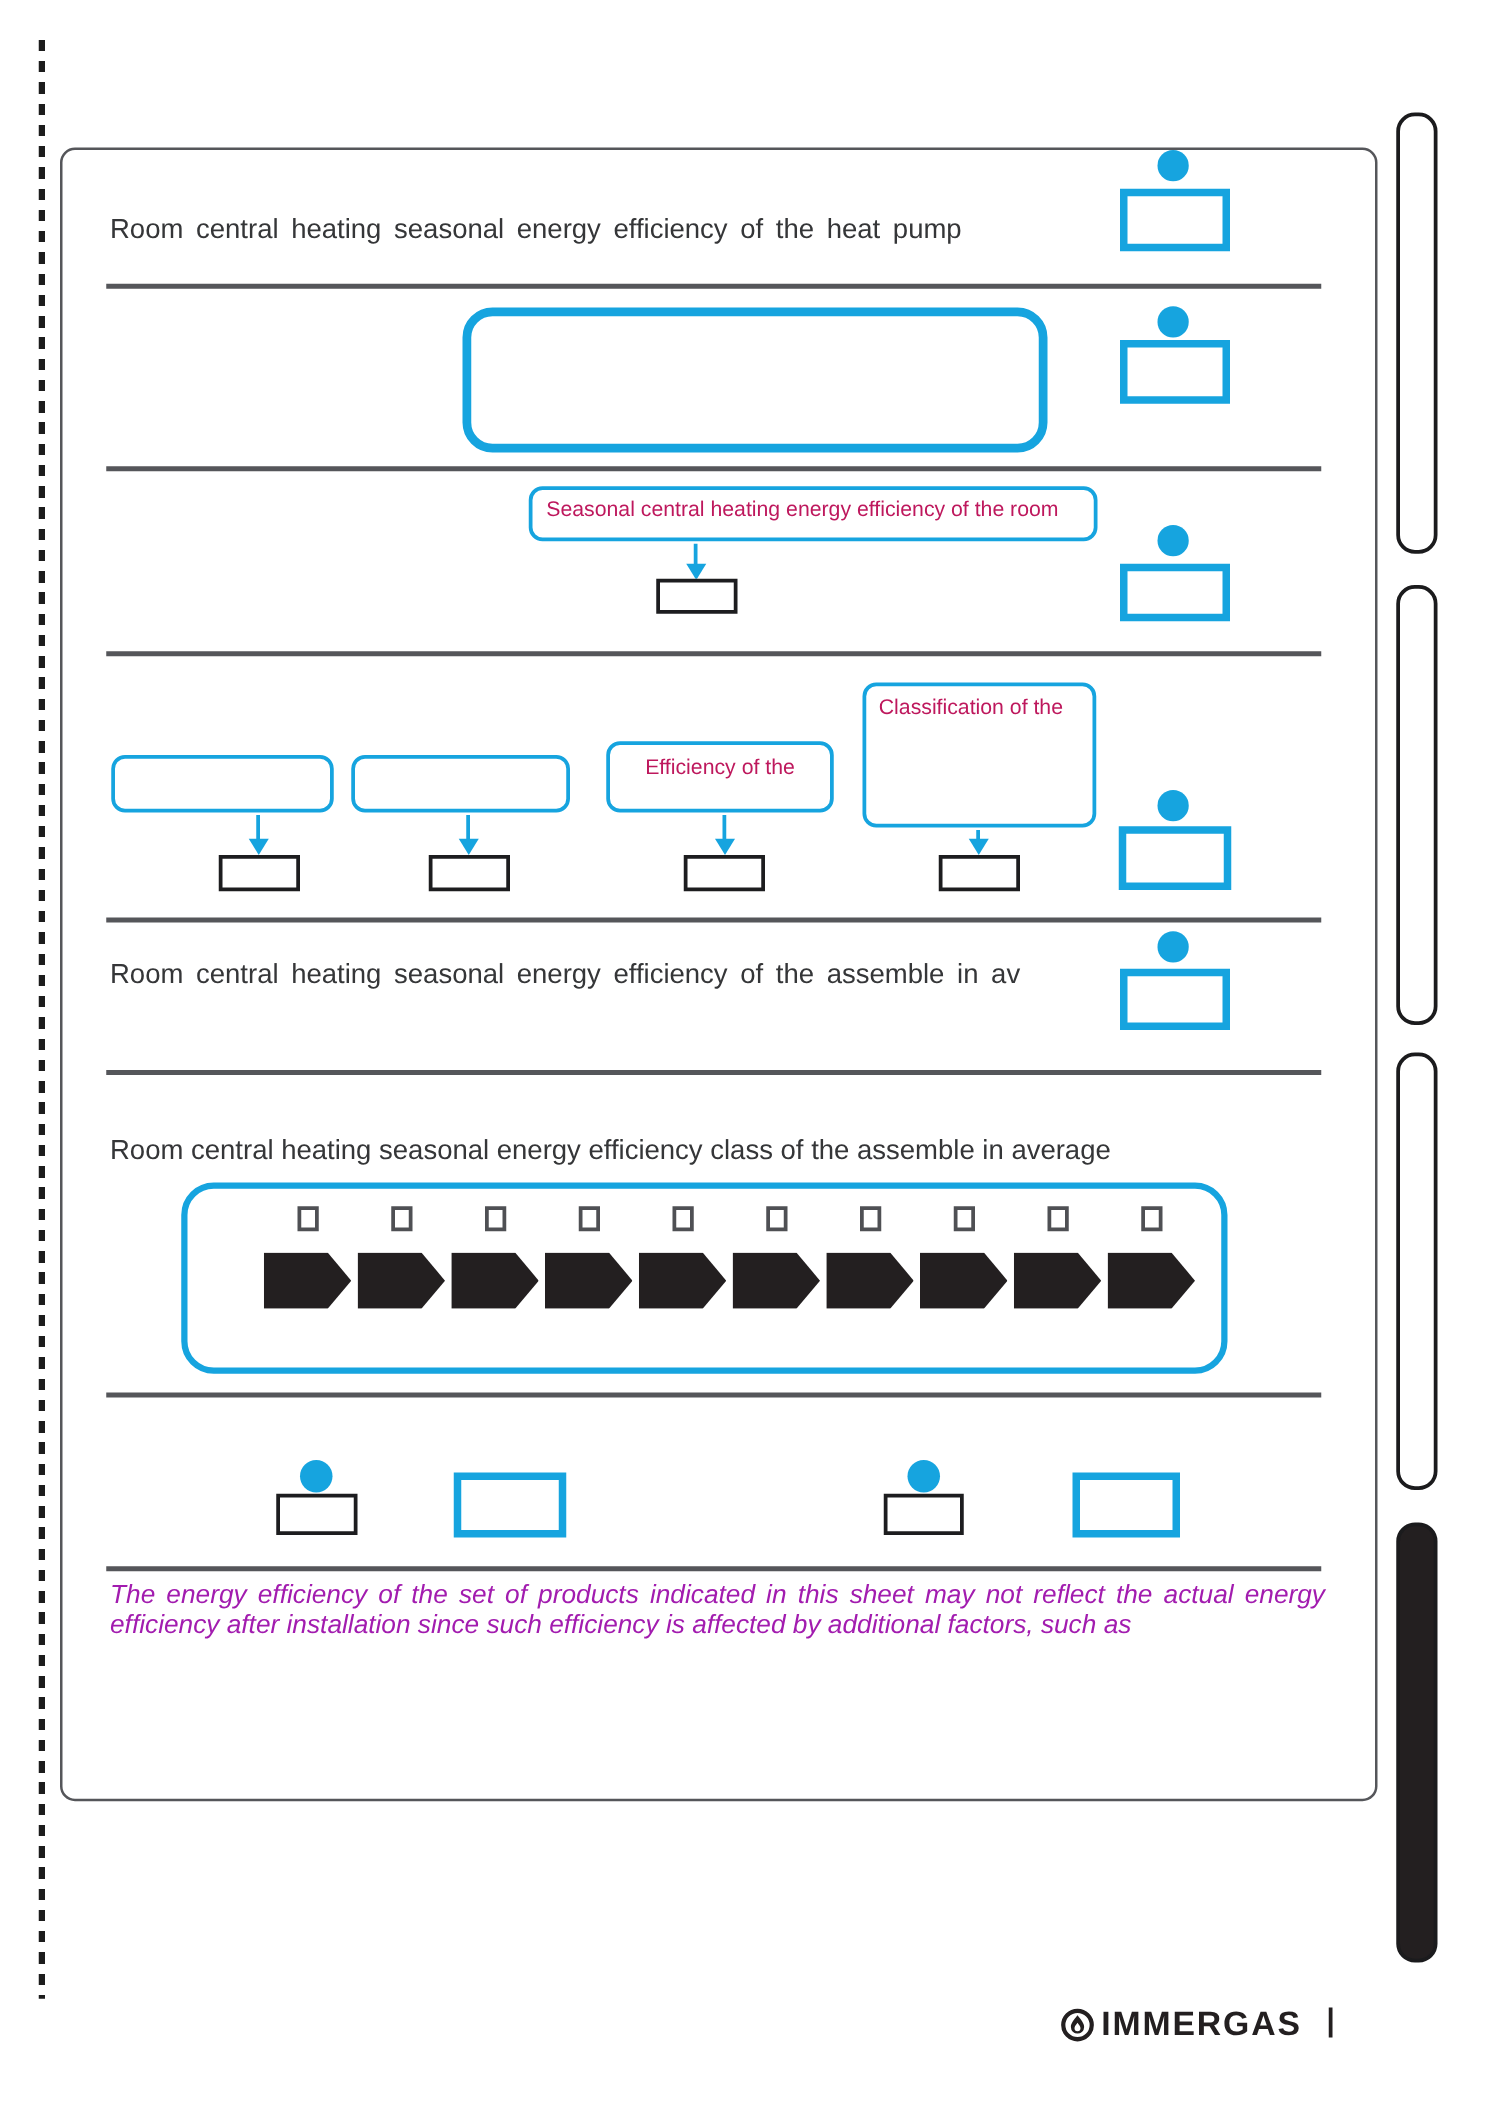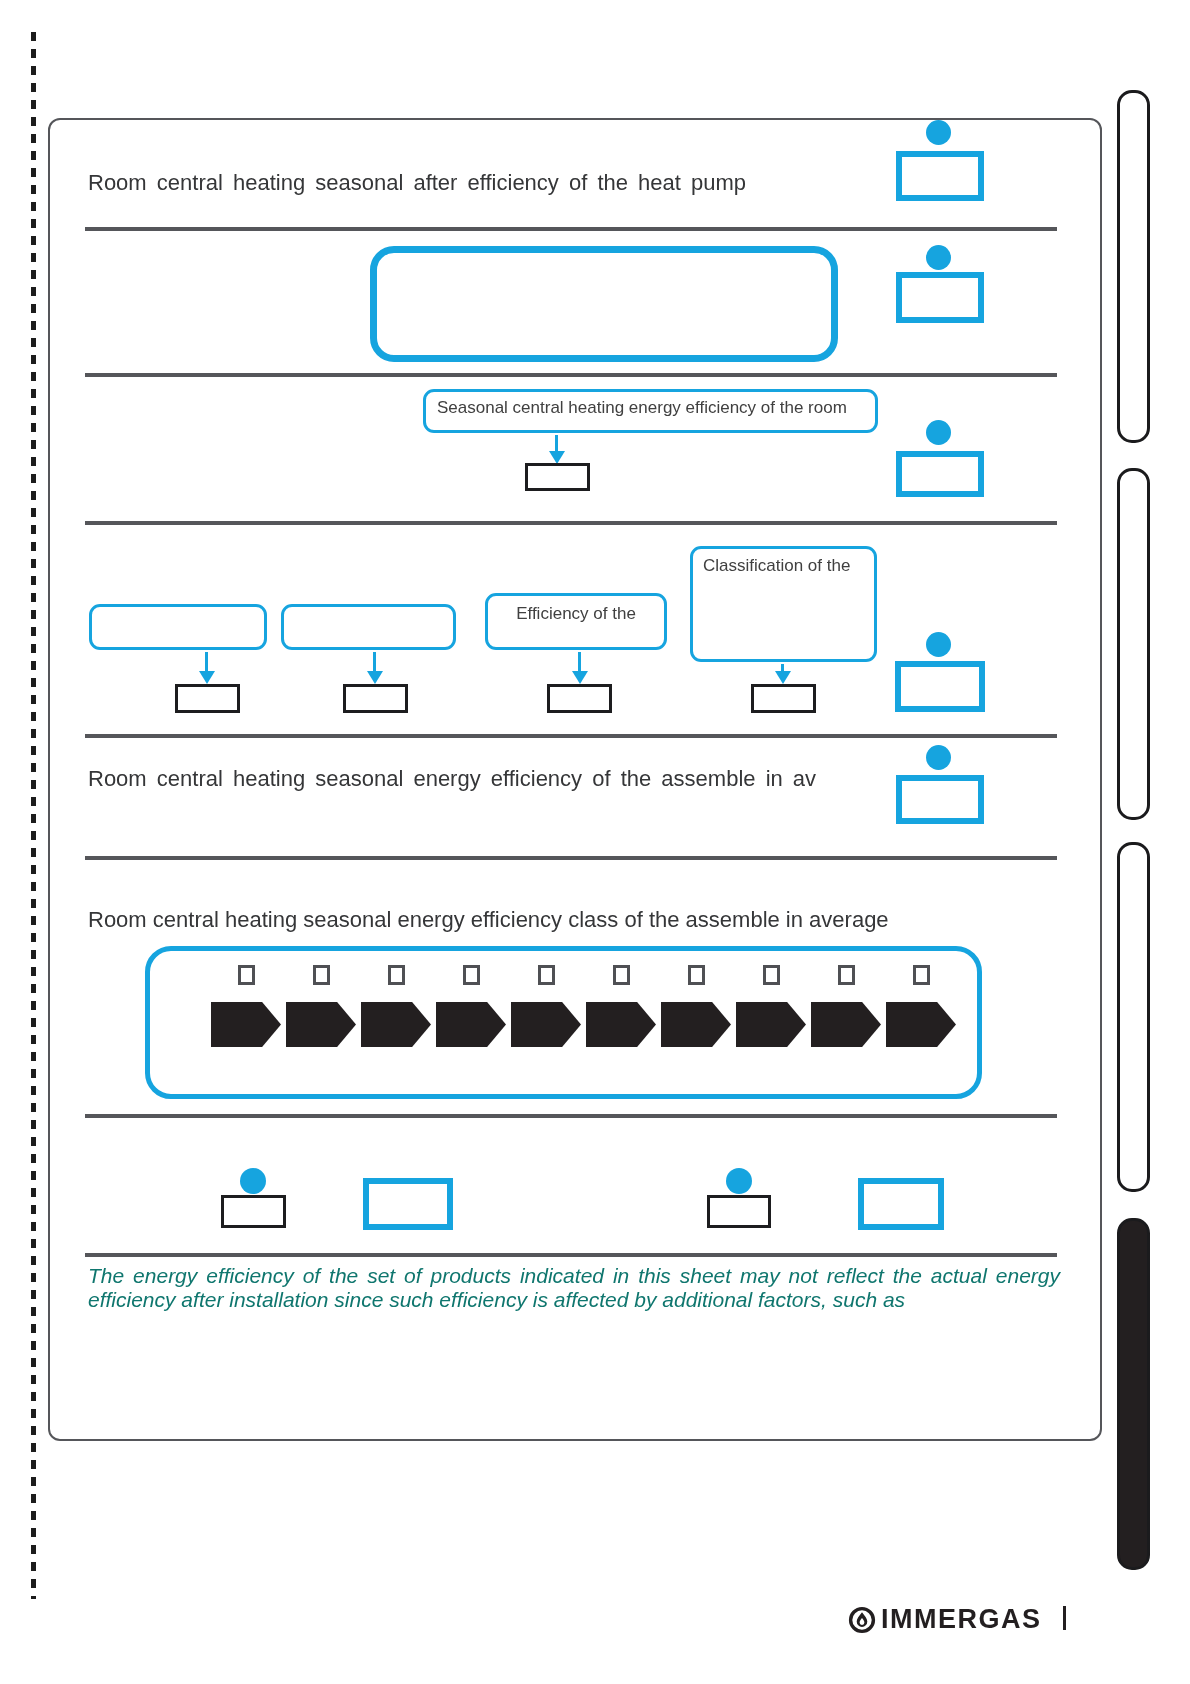--- a/index.html
+++ b/index.html
@@ -12,39 +12,39 @@
   
   .form-frame{left:48px;top:118px;width:1050px;height:1319px;border:2px solid #55565A;border-radius:12px;background:#fff;}
   .sep{left:85px;width:972px;height:4px;background:#55565A;}
   .heading{font-size:22px;line-height:26px;color:#353638;white-space:nowrap;}
   .spaced{word-spacing:4px;}
   
   .marker-dot{width:25px;height:25px;border-radius:50%;background:#16A4DF;}
   .marker-box{width:88px;border:6px solid #16A4DF;background:#fff;box-sizing:border-box;}
   
   .blue-box{border:3px solid #16A4DF;border-radius:11px;background:#fff;box-sizing:border-box;
-            font-size:17px;color:#404040;}
+            font-size:17px;color:#be185d;}
   .big-blue{border-width:7px;border-radius:24px;}
   
   .value-box{border:3px solid #1d1d1f;background:#fff;box-sizing:border-box;}
   
   .arr-stem{width:3px;background:#16A4DF;}
   .arr-head{width:0;height:0;border-left:8px solid transparent;border-right:8px solid transparent;
             border-top:13px solid #16A4DF;}
   
   .class-box{left:145px;top:946px;width:837px;height:153px;border:5px solid #16A4DF;
              border-radius:26px;box-sizing:border-box;background:#fff;}
   .class-scale{left:211px;top:965px;display:flex;gap:5px;}
   .class-cell{width:70px;display:flex;flex-direction:column;align-items:center;}
   .class-checkbox{width:17px;height:20px;border:3px solid #4F5054;box-sizing:border-box;background:#fff;}
   .class-arrow{margin-top:17px;width:70px;height:45px;background:#231F20;
                clip-path:polygon(0% 0%,73% 0%,100% 50%,73% 100%,0% 100%);}
   
   .note{left:88px;top:1264px;width:972px;font-size:21px;line-height:24px;font-style:italic;
-        text-align:justify;color:#0f766e;}
+        text-align:justify;color:#a21caf;}
   
   .tab{left:1117px;width:33px;border:3px solid #1b1b1d;border-radius:15px;background:#fff;box-sizing:border-box;}
   .tab.filled{background:#231F20;}
   
   .brand-text{font-size:27px;font-weight:700;letter-spacing:1.5px;color:#231F20;}
   .brand-bar{width:3px;height:24px;background:#231F20;}
 </style>
 </head>
 <body>
 
@@ -55,21 +55,21 @@
   <div class="abs form-frame"></div>
 
   <div class="abs sep" style="top:227px;"></div>
   <div class="abs sep" style="top:373px;"></div>
   <div class="abs sep" style="top:521px;"></div>
   <div class="abs sep" style="top:734px;"></div>
   <div class="abs sep" style="top:856px;"></div>
   <div class="abs sep" style="top:1114px;"></div>
   <div class="abs sep" style="top:1253px;"></div>
 
-  <div class="abs heading spaced" style="left:88px;top:170px;">Room central heating seasonal after efficiency of the heat pump</div>
+  <div class="abs heading spaced" style="left:88px;top:170px;">Room central heating seasonal energy efficiency of the heat pump</div>
   <div class="abs marker-dot" style="left:926px;top:120px;"></div>
   <div class="abs marker-box" style="left:896px;top:151px;height:50px;"></div>
 
   <div class="abs blue-box big-blue" style="left:370px;top:246px;width:468px;height:116px;"></div>
   <div class="abs marker-dot" style="left:926px;top:245px;"></div>
   <div class="abs marker-box" style="left:896px;top:272px;height:51px;"></div>
 
   <div class="abs blue-box" style="left:423px;top:389px;width:455px;height:44px;padding:6px 10px 0 11px;">Seasonal central heating energy efficiency of the room</div>
   <div class="abs arr-stem" style="left:555px;top:435px;height:17px;"></div>
   <div class="abs arr-head" style="left:549px;top:451px;"></div>

